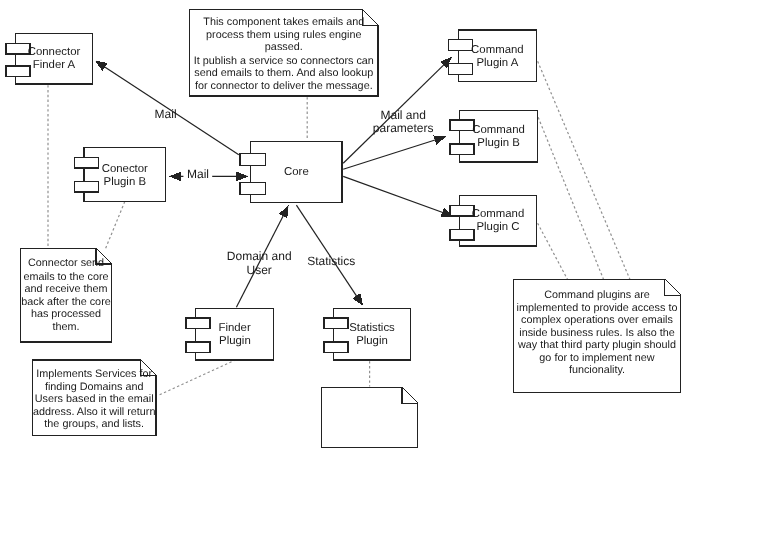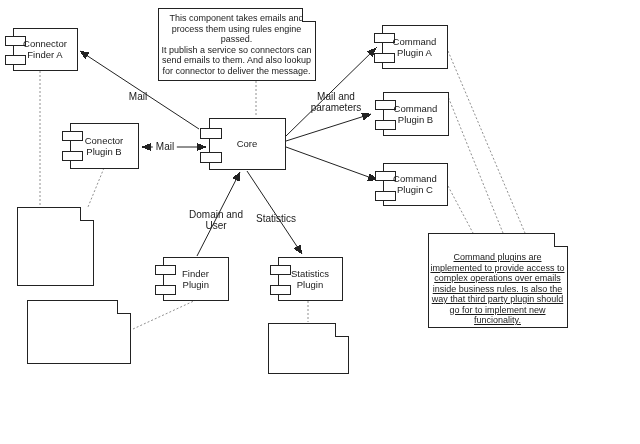--- a/index.html
+++ b/index.html
@@ -139,21 +139,32 @@
 Plugin</div>
   <div class="comp-label" style="left:278px;top:257px;width:64px;height:43px;">Statistics
 Plugin</div>
 
   <div class="note-text" style="left:159px;top:13px;width:155px;">This component takes emails and
 process them using rules engine
 passed.
 It publish a service so connectors can
 send emails to them. And also lookup
 for connector to deliver the message.</div>
-  <div class="note-text" style="left:430px;top:252px;width:135px;text-decoration:underline;">Command plugins are
+  <div class="note-text" style="left:18px;top:214px;width:74px;">Connector send
+emails to the core
+and receive them
+back after the core
+has processed
+them.</div>
+  <div class="note-text" style="left:28px;top:306px;width:101px;">Implements Services for
+finding Domains and
+Users based in the email
+address. Also it will return
+the groups, and lists.</div>
+  <div class="note-text" style="left:430px;top:240px;width:135px;">Command plugins are
 implemented to provide access to
 complex operations over emails
 inside business rules. Is also the
 way that third party plugin should
 go for to implement new
 funcionality.</div>
 
   <div class="edge-label" style="left:138px;top:96px;">Mail</div>
   <div class="edge-label on-line" style="left:165px;top:146px;">Mail</div>
   <div class="edge-label" style="left:336px;top:102px;">Mail and

